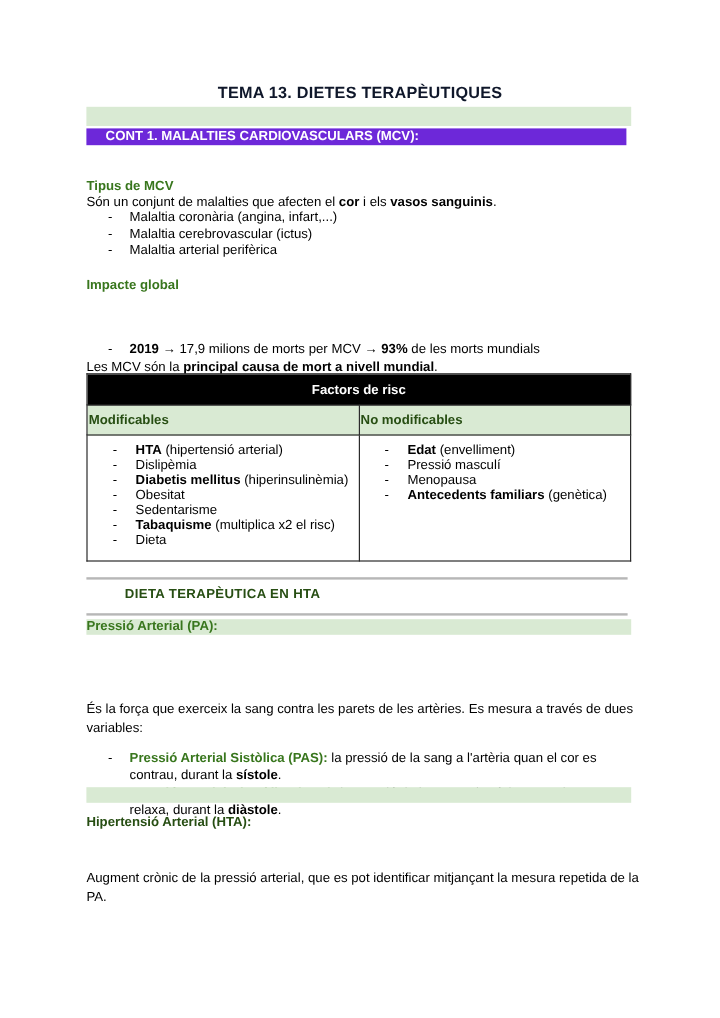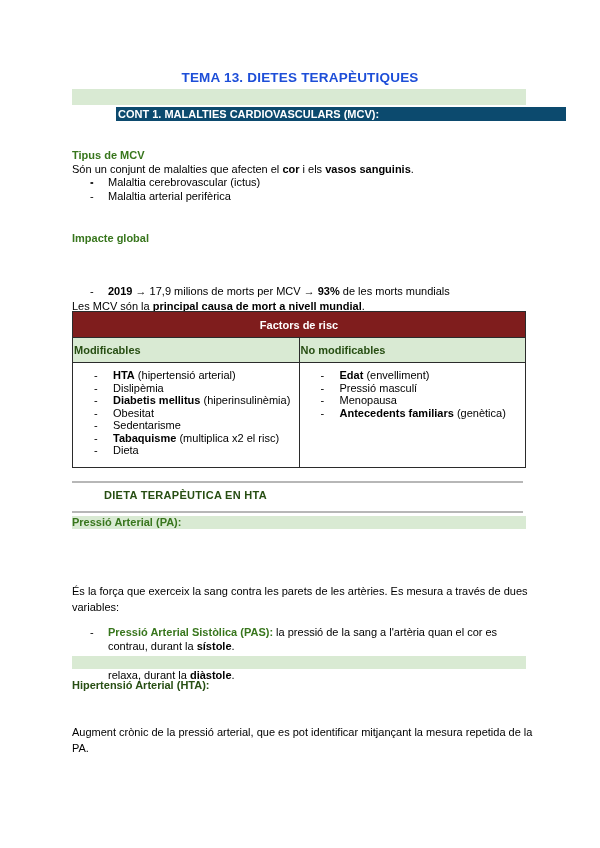--- a/index.html
+++ b/index.html
@@ -1,33 +1,33 @@
 <!DOCTYPE html>
 <html><head>
 <meta charset="utf-8">
 <style>
   html, body { margin:0; padding:0; background:#ffffff; }
   body { width:600px; height:848px; position:relative; overflow:hidden;
          font-family:"Liberation Sans", sans-serif; color:#000; font-size:11px; }
   .abs { position:absolute; }
   .title { left:0; width:600px; top:70px; text-align:center; font-size:13.5px; font-weight:bold;
-           color:#1d4ed8; letter-spacing:0.2px; }
+           color:#0f172a; letter-spacing:0.2px; }
   .lightbar { background:#d9ead3; }
-  .darkbar { background:#0c4a6e; color:#fff; font-weight:bold; font-size:11px; padding-left:2px;
-             line-height:14px; box-sizing:border-box;margin-left:44px; }
+  .darkbar { background:#6d28d9; color:#fff; font-weight:bold; font-size:11px; padding-left:16px;
+             line-height:14px; box-sizing:border-box; }
   .subh { font-weight:bold; color:#38761d; font-size:11px; }
   .p { font-size:11px; line-height:14px;margin-top:41px; }
   .li { font-size:11px; line-height:13px; }
   .dash { position:absolute; left:0; }
   .b { font-weight:bold; }
   .g { font-weight:bold; color:#38761d; }
   table.risk { position:absolute; left:72px; top:311px; width:454px; border-collapse:collapse;
                font-size:11px; }
   table.risk td, table.risk th { border:1px solid #2b2b2b; }
-  table.risk th.head { background:#7f1d1d; color:#fff; height:23px; font-weight:bold; text-align:center; }
+  table.risk th.head { background:#000000; color:#fff; height:23px; font-weight:bold; text-align:center; }
   table.risk th.sub { background:#d9ead3; color:#274e13; height:22px; font-weight:bold; text-align:left; width:50%; }
   table.risk td { vertical-align:top; padding:6px 0 4px 0; height:94px; }
   .tli { position:relative; padding-left:40px; line-height:12.5px; }
   .tli .dash { left:21px; }
   .rule { background:#b7b7b7; height:2px; left:72px; width:451px; }
   .sect { color:#274e13; font-weight:bold; font-size:11px; letter-spacing:0.3px; }
 </style>
 </head>
 <body>
 
@@ -38,21 +38,21 @@
 
   <div class="abs darkbar" style="left:72px; top:107px; width:450px; height:14px;">CONT 1. MALALTIES CARDIOVASCULARS (MCV):</div>
 
   <div class="abs p" style="left:72px; top:121px;">
     <span>Són un conjunt de malalties que afecten el </span><span class="b">cor</span><span> i els </span><span class="b">vasos sanguinis</span><span>.</span>
   </div>
 
   <div class="abs subh" style="left:72px; top:149px;">Tipus de MCV</div>
 
   <div class="abs" style="left:90px; top:175px; width:420px;">
-    <div class="li" style="position:relative; padding-left:18px;"><span class="dash">-</span></div>
+    <div class="li" style="position:relative; padding-left:18px;"><span class="dash">-</span><span>Malaltia coronària (angina, infart,...)</span></div>
     <div class="li" style="position:relative; padding-left:18px; margin-top:1px;"><span class="dash">-</span><span>Malaltia cerebrovascular (ictus)</span></div>
     <div class="li" style="position:relative; padding-left:18px; margin-top:1px;"><span class="dash">-</span><span>Malaltia arterial perifèrica</span></div>
   </div>
 
   <div class="abs subh" style="left:72px; top:232px;">Impacte global</div>
 
   <div class="abs p" style="left:72px; top:258px;">
     <span>Les MCV són la </span><span class="b">principal causa de mort a nivell mundial</span><span>.</span>
   </div>
 

